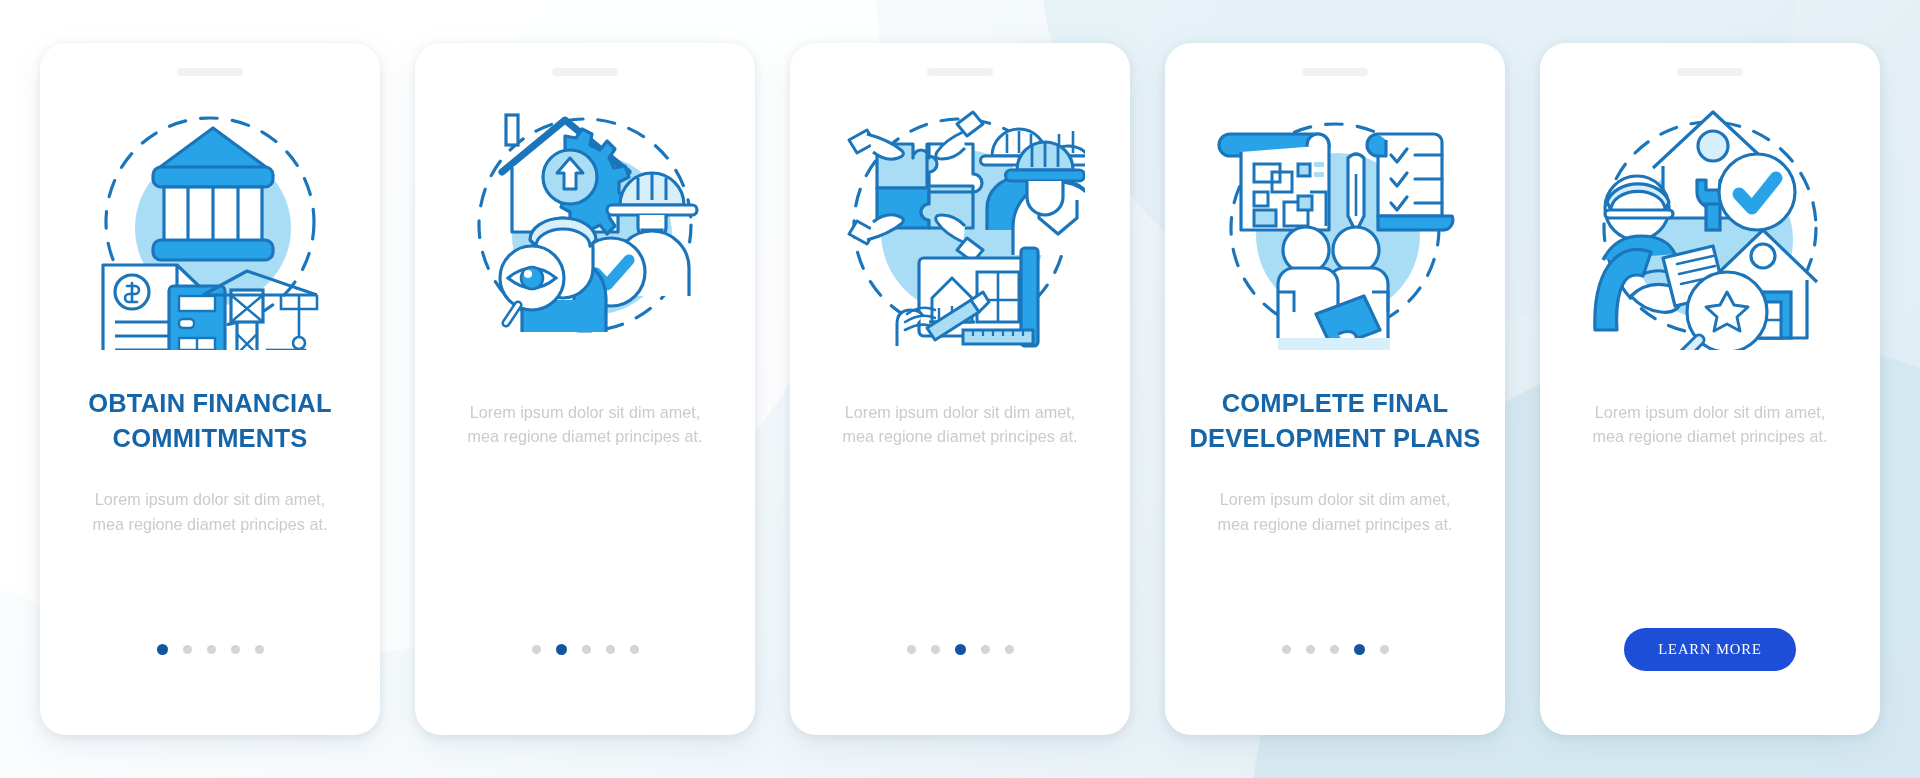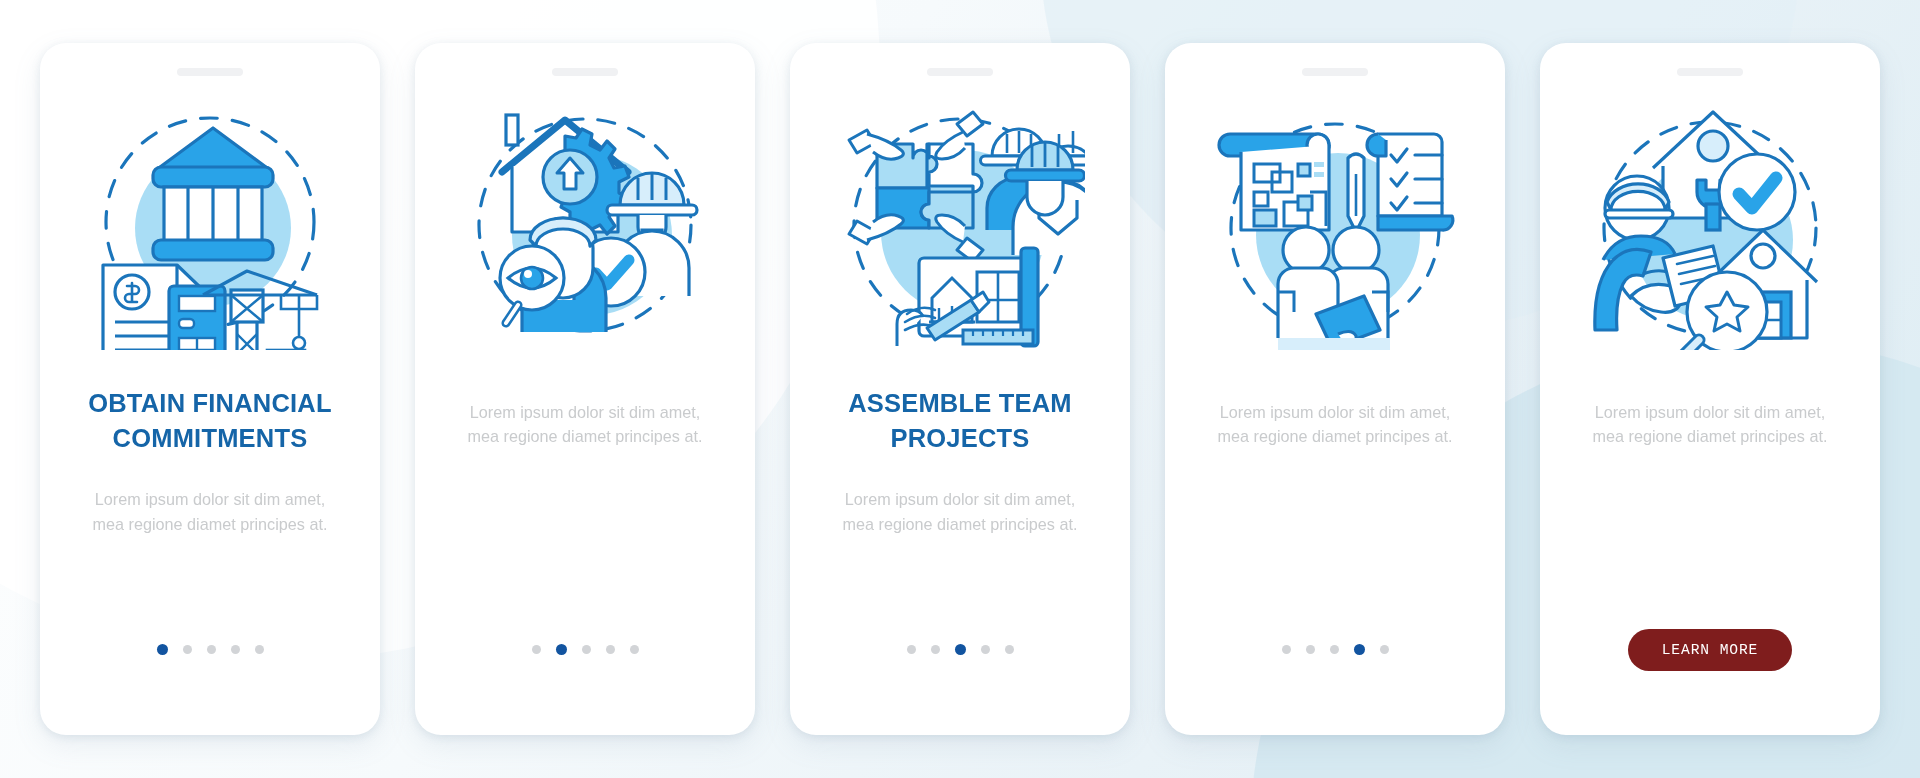--- a/index.html
+++ b/index.html
@@ -132,23 +132,23 @@
     background: #d2d4d7;
   }
   .dot.active {
     width: 11px; height: 11px;
     background: #1254a0;
   }
 
   
   .cta {
     border: none;
-    background: #7f1d1d;
+    background: #1d4ed8;
     color: #ffffff;
-    font-family: Liberation Mono, monospace;
+    font-family: Liberation Serif, serif;
     font-size: 14.6px;
     letter-spacing: .9px;
     font-weight: normal;
     padding: 13px 34px;
     border-radius: 22px;
     cursor: pointer;
     margin-bottom: 64px;
     white-space: nowrap;
   }
 </style>
@@ -316,21 +316,20 @@
         <path d="M163 172 v28 M142 200 h42 M163 200 v22" stroke="#1b75bb" stroke-width="2.6"></path>
 
         <path d="M62 246 v-22 q0 -14 14 -14 q9 0 12 6" fill="#fff" stroke="#1b75bb" stroke-width="3" stroke-linejoin="round"></path>
         <path d="M72 214 q14 -10 28 -4 M70 222 q16 -10 30 -4 M70 230 q16 -9 30 -3" fill="none" stroke="#1b75bb" stroke-width="2.6" stroke-linecap="round"></path>
         <path d="M92 228 l44 -28 8 12 -44 28z" fill="#a9ddf5" stroke="#1b75bb" stroke-width="3" stroke-linejoin="round"></path>
         <path d="M136 200 l12 -8 6 10 -10 10z" fill="#fff" stroke="#1b75bb" stroke-width="3" stroke-linejoin="round"></path>
         <rect x="128" y="230" width="70" height="14" fill="#a9ddf5" stroke="#1b75bb" stroke-width="3"></rect>
         <path d="M138 230 v6 M148 230 v6 M158 230 v6 M168 230 v6 M178 230 v6 M188 230 v6" stroke="#1b75bb" stroke-width="2.2"></path>
       </svg>
     </div>
-    <div class="card-title">ASSEMBLE TEAM PROJECTS</div>
     <div class="card-body">Lorem ipsum dolor sit dim amet, mea regione diamet principes at.</div>
     <div class="spacer"></div>
     <div class="dots">
       <span class="dot"></span>
       <span class="dot"></span>
       <span class="dot active"></span>
       <span class="dot"></span>
       <span class="dot"></span>
     </div>
   </div>
@@ -375,20 +374,21 @@
         <path d="M68 238 v-54 a16 16 0 0 1 16 -16 h28 a16 16 0 0 1 16 16 v54" fill="#fff" stroke="#1b75bb" stroke-width="3.2" stroke-linejoin="round"></path>
         <path d="M68 192 h16 v20" fill="none" stroke="#1b75bb" stroke-width="3"></path>
         <path d="M162 192 h16 v20" fill="none" stroke="#1b75bb" stroke-width="3"></path>
         <path d="M106 214 l48 -18 16 34 -48 18z" fill="#29a3e8" stroke="#1b75bb" stroke-width="3.2" stroke-linejoin="round"></path>
         <path d="M128 234 q14 -6 18 2 q2 8 -10 10" fill="#fff" stroke="#1b75bb" stroke-width="3" stroke-linejoin="round"></path>
         <path d="M76 238 v18 M116 238 v18 M134 238 v18 M172 238 v18" stroke="#1b75bb" stroke-width="3"></path>
         <path d="M68 238 h62 v18 H68z" fill="#d7eefb"></path>
         <path d="M118 238 h62 v18 h-62z" fill="#d7eefb"></path>
       </svg>
     </div>
+    <div class="card-title">COMPLETE FINAL DEVELOPMENT PLANS</div>
     <div class="card-body">Lorem ipsum dolor sit dim amet, mea regione diamet principes at.</div>
     <div class="spacer"></div>
     <div class="dots">
       <span class="dot"></span>
       <span class="dot"></span>
       <span class="dot"></span>
       <span class="dot active"></span>
       <span class="dot"></span>
     </div>
   </div>

